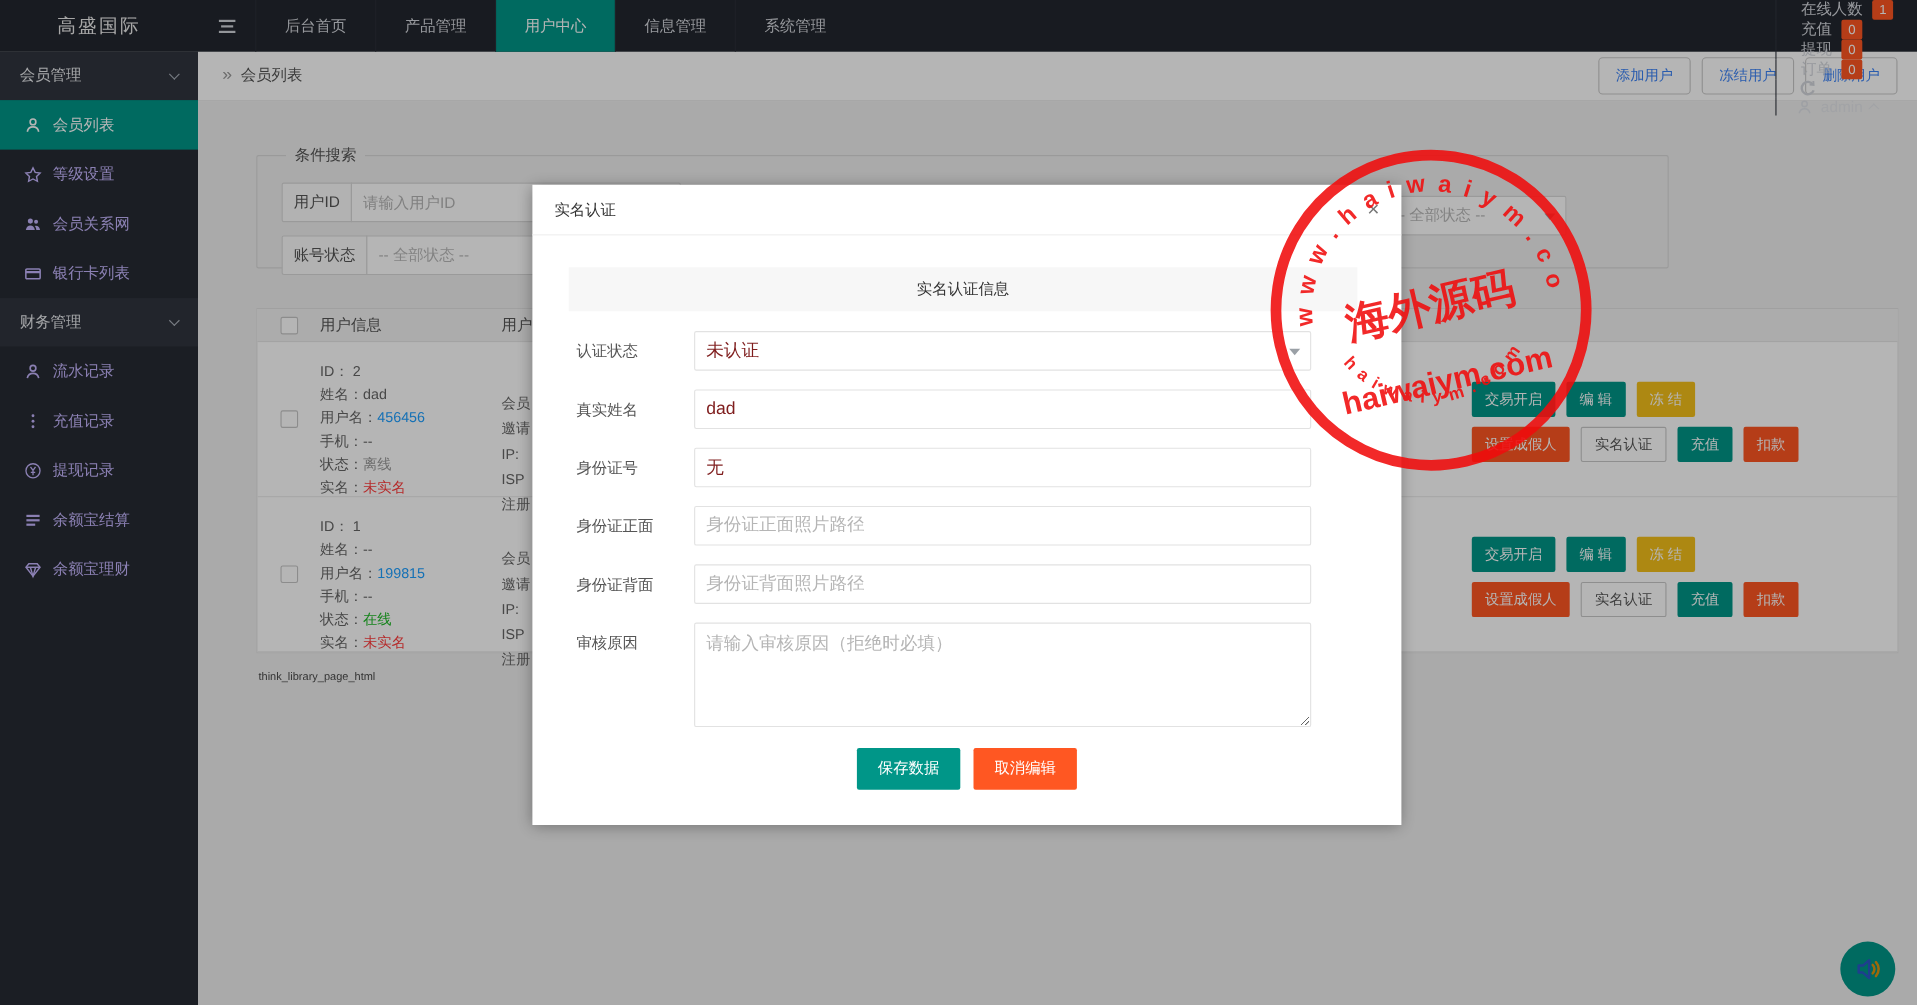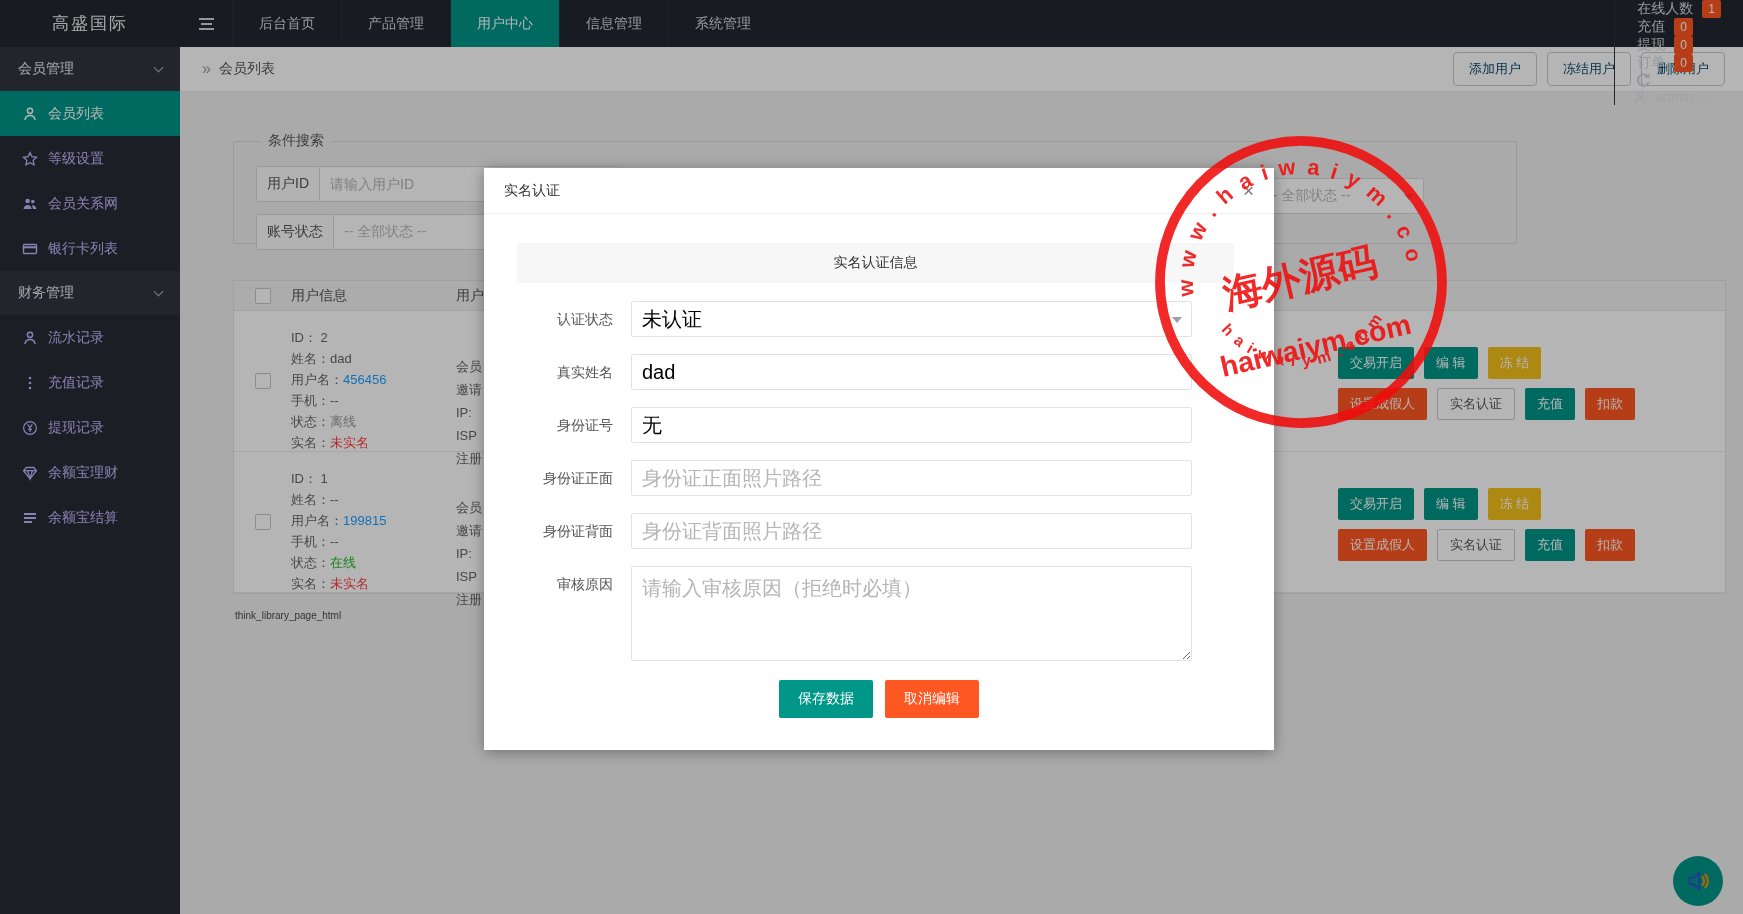--- a/index.html
+++ b/index.html
@@ -44,21 +44,21 @@
   .side-item svg { flex:none; }
 
   
   .main { position:absolute; top:47px; left:180px; right:0; bottom:0; background:#f0f0f0; }
   .crumb-bar { height:45px; background:#fff; border-bottom:1px solid #e9e9e9;
     display:flex; align-items:center; padding:0 10px 0 22px; }
   .crumb-arrow { color:#9a9a9a; font-size:16px; }
   .crumb-title { color:#555; font-size:14px; margin-left:8px; }
   .crumb-actions { margin-left:auto; display:flex; gap:10px; padding-right:8px; }
   .ghost-btn { height:34px; padding:0 15px; background:#fff; border:1px solid #c9c9c9;
-    border-radius:4px; color:#0c4a6e; font-size:13px; cursor:pointer; }
+    border-radius:4px; color:#3b82f6; font-size:13px; cursor:pointer; }
 
   .content { position:absolute; top:45px; left:0; right:0; bottom:0; }
 
   fieldset.search { position:absolute; left:53px; top:40px; width:1284px; height:112px;
     border:1px solid #d9d9d9; border-radius:2px; padding:10px 0 0 22px; }
   fieldset.search legend { font-size:14px; color:#555; padding:0 8px; margin-left:4px; }
   .f-row { display:flex; align-items:center; margin-top:6px; }
   .f-row + .f-row { margin-top:12px; }
   .group-label { height:36px; display:flex; align-items:center; padding:0 10px;
     border:1px solid #d9d9d9; background:#fbfbfb; color:#555; font-size:14px;
@@ -110,24 +110,24 @@
     background:#fff; z-index:50; box-shadow:0 2px 14px rgba(0,0,0,.35); }
   .modal-head { height:46px; border-bottom:1px solid #eee; display:flex;
     align-items:center; padding:0 20px; font-size:14px; color:#333; }
   .modal-close { margin-left:auto; font-size:19px; color:#777; cursor:pointer;
     line-height:1; }
   .modal-body { padding:29px 40px 0; }
   .section-bar { height:40px; background:#f7f7f7; display:flex; align-items:center;
     justify-content:center; font-size:14px; color:#333; margin:0 0 18px -7px;
     width:717px; }
   .frow { display:flex; align-items:flex-start; margin-bottom:17px; }
-  .flabel { width:107px; flex:none; text-align:right; padding:10px 18px 0 0;
+  .flabel { width:107px; flex:none; padding:10px 18px 0 0;
     font-size:14px; color:#555; }
   .fctrl { width:561px; height:36px; border:1px solid #e2e2e2; border-radius:2px;
-    padding:0 10px; font-size:20px; color:#000000; background:#fff; }
+    padding:0 10px; font-size:16px; color:#7f1d1d; background:#fff; }
   .fselect { position:relative; display:flex; align-items:center; cursor:pointer; }
   .fselect .caret { top:15px; }
   textarea.fctrl { height:95px; padding:8px 10px; resize:both;
     font-family:"Liberation Sans","DejaVu Sans",sans-serif; }
   .modal-foot { display:flex; justify-content:center; gap:12px; padding-top:19px; }
   .btn-save { background:#009688; color:#fff; border:none; height:38px; padding:0 19px;
     border-radius:2px; font-size:14px; cursor:pointer; }
   .btn-cancel { background:#ff5722; color:#fff; border:none; height:38px; padding:0 19px;
     border-radius:2px; font-size:14px; cursor:pointer; }
 
@@ -243,33 +243,33 @@
     <span>充值记录</span>
   </div>
   <div class="side-item">
     <svg width="16" height="16" viewBox="0 0 16 16" fill="none" stroke="currentColor" stroke-width="1.2">
       <circle cx="8" cy="8" r="6.4"></circle>
         <path d="M5.7 4.4 L8 7.6 L10.3 4.4 M8 7.6 V12 M6 9.4 h4"></path>
     </svg>
     <span>提现记录</span>
   </div>
   <div class="side-item">
-    <svg width="16" height="16" viewBox="0 0 16 16" fill="none" stroke="currentColor" stroke-width="1.3">
-      <path d="M4.2 2.5 h7.6 l2.6 3.2 L8 13.8 L1.6 5.7 z"></path>
-        <path d="M1.6 5.7 h12.8 M5.6 5.7 L8 13.8 L10.4 5.7"></path>
-    </svg>
-    <span>余额宝理财</span>
-  </div>
-  <div class="side-item">
     <svg width="16" height="16" viewBox="0 0 16 16" fill="currentColor">
       <rect x="2" y="3" width="12" height="2"></rect>
         <rect x="2" y="7" width="12" height="2"></rect>
         <rect x="2" y="11" width="8" height="2"></rect>
     </svg>
     <span>余额宝结算</span>
+  </div>
+  <div class="side-item">
+    <svg width="16" height="16" viewBox="0 0 16 16" fill="none" stroke="currentColor" stroke-width="1.3">
+      <path d="M4.2 2.5 h7.6 l2.6 3.2 L8 13.8 L1.6 5.7 z"></path>
+        <path d="M1.6 5.7 h12.8 M5.6 5.7 L8 13.8 L10.4 5.7"></path>
+    </svg>
+    <span>余额宝理财</span>
   </div>
 </div>
 
 <div class="main">
   <div class="crumb-bar">
     <span class="crumb-arrow">»</span>
     <span class="crumb-title">会员列表</span>
     <div class="crumb-actions">
       <button class="ghost-btn">添加用户</button>
       <button class="ghost-btn">冻结用户</button>

